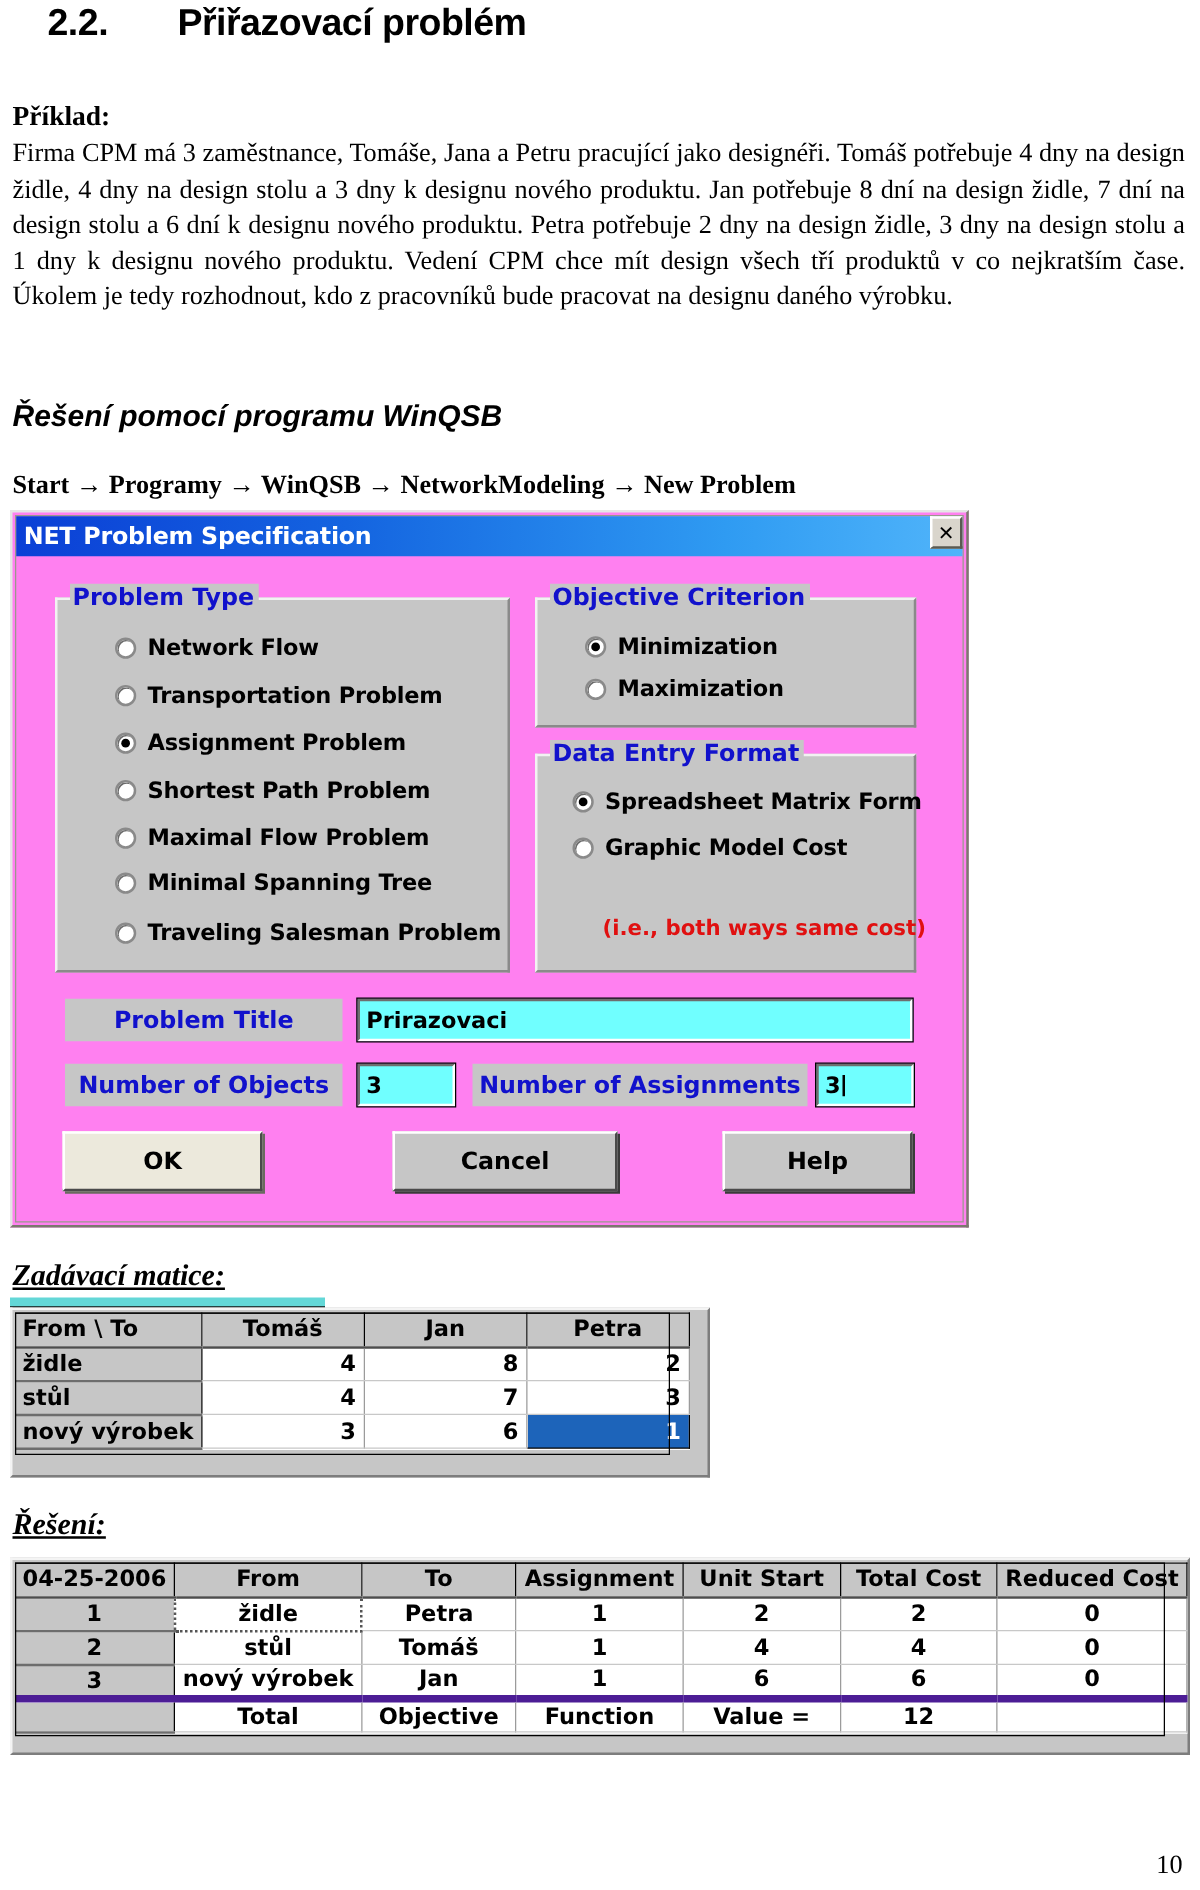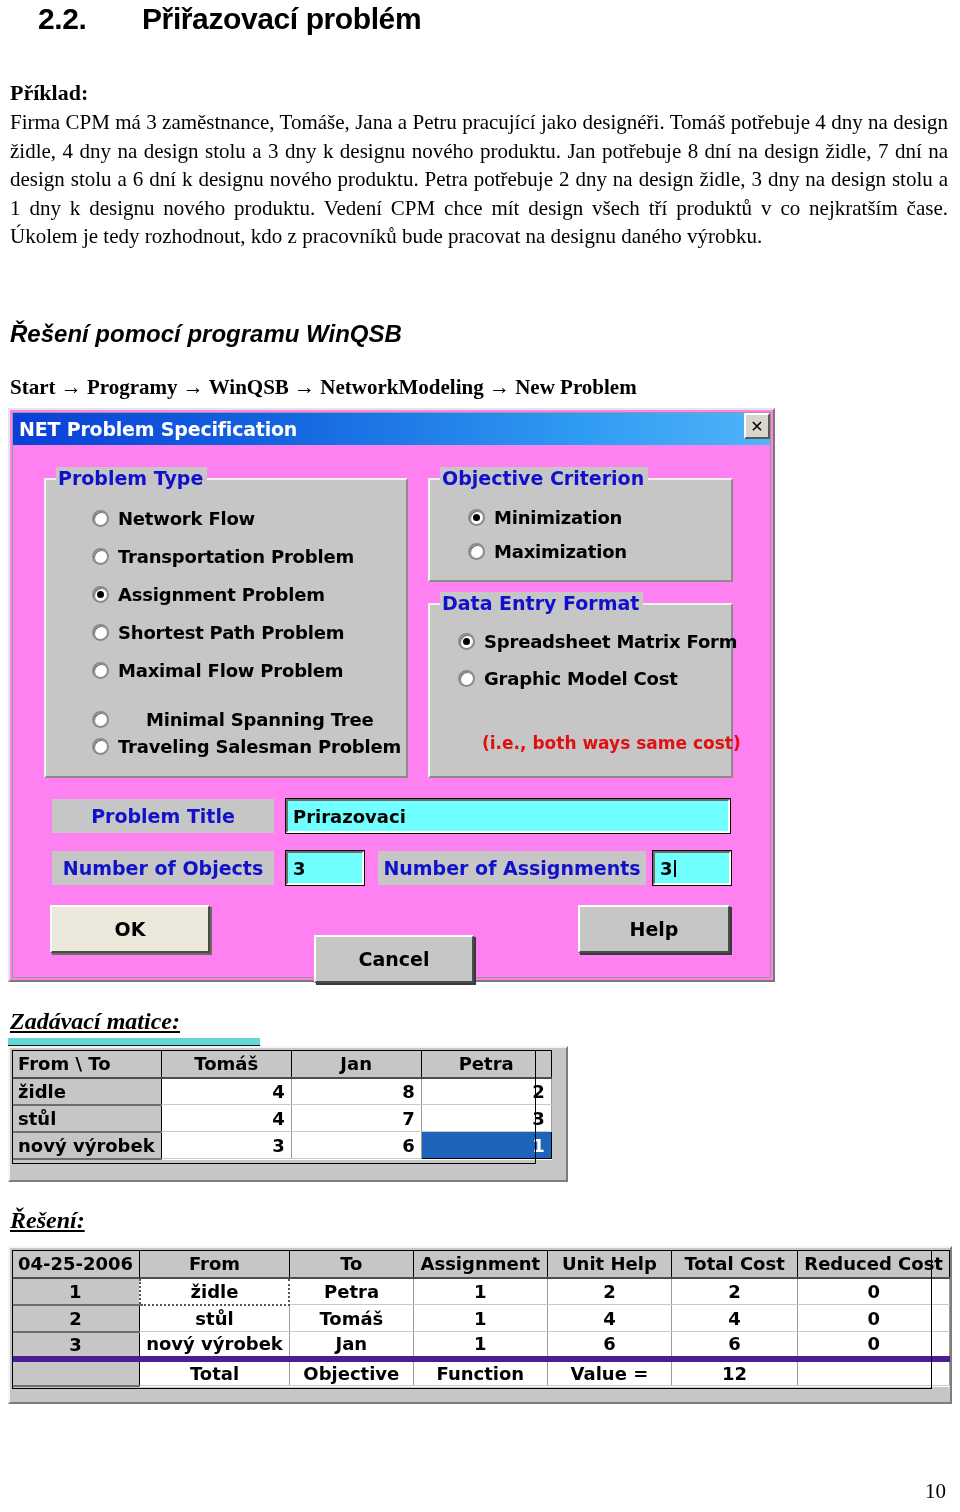--- a/index.html
+++ b/index.html
@@ -412,21 +412,21 @@
     <span class="radio-label">Assignment Problem</span>
   </div>
   <div class="radio-row" style="left:46px; top:142px;">
     <span class="radio"></span>
     <span class="radio-label">Shortest Path Problem</span>
   </div>
   <div class="radio-row" style="left:46px; top:180px;">
     <span class="radio"></span>
     <span class="radio-label">Maximal Flow Problem</span>
   </div>
-  <div class="radio-row" style="left:46px; top:229px;gap:28px;">
+  <div class="radio-row" style="left:46px; top:216px;">
     <span class="radio"></span>
     <span class="radio-label">Minimal Spanning Tree</span>
   </div>
   <div class="radio-row" style="left:46px; top:256px;">
     <span class="radio"></span>
     <span class="radio-label">Traveling Salesman Problem</span>
   </div>
 </div>
 
 <div class="groupbox" id="gb-objective">
@@ -464,21 +464,21 @@
     <span>3</span>
   </div>
 
 <div class="field-label" style="left:378px; top:851px; width:268px; height:34px;">Number of Assignments</div>
 <div class="text-input" style="left:653px; top:851px; width:78px; height:34px;">
     <span>3</span>
     <span class="caret"></span>
   </div>
 
 <div class="dlg-button" id="btn-ok" style="left:50px; top:905px; width:160px; height:48px;">OK</div>
-<div class="dlg-button" style="left:314px; top:905px; width:160px; height:48px;margin-top:30px;">Cancel</div>
+<div class="dlg-button" style="left:314px; top:905px; width:180px; height:48px;">Cancel</div>
 <div class="dlg-button" style="left:578px; top:905px; width:152px; height:48px;">Help</div>
 
 <div class="caption" id="caption-matrix">Zadávací matice:</div>
 <div class="cyan-strip"></div>
 
 <div class="sheet-wrap" id="matrix-window">
   <table class="sheet">
     <colgroup>
       <col style="width:132px">
         <col style="width:130px">
@@ -529,21 +529,21 @@
         <col style="width:135px">
         <col style="width:135px">
         <col style="width:135px">
     </colgroup>
     <thead>
       <tr>
         <th>04-25-2006</th>
         <th>From</th>
         <th>To</th>
         <th>Assignment</th>
-        <th>Unit Help</th>
+        <th>Unit Start</th>
         <th>Total Cost</th>
         <th>Reduced Cost</th>
       </tr>
     </thead>
     <tbody>
       <tr>
         <td class="rowhead-c">1</td>
         <td class="focusdotted">židle</td>
         <td class="ctr">Petra</td>
         <td class="ctr">1</td>

